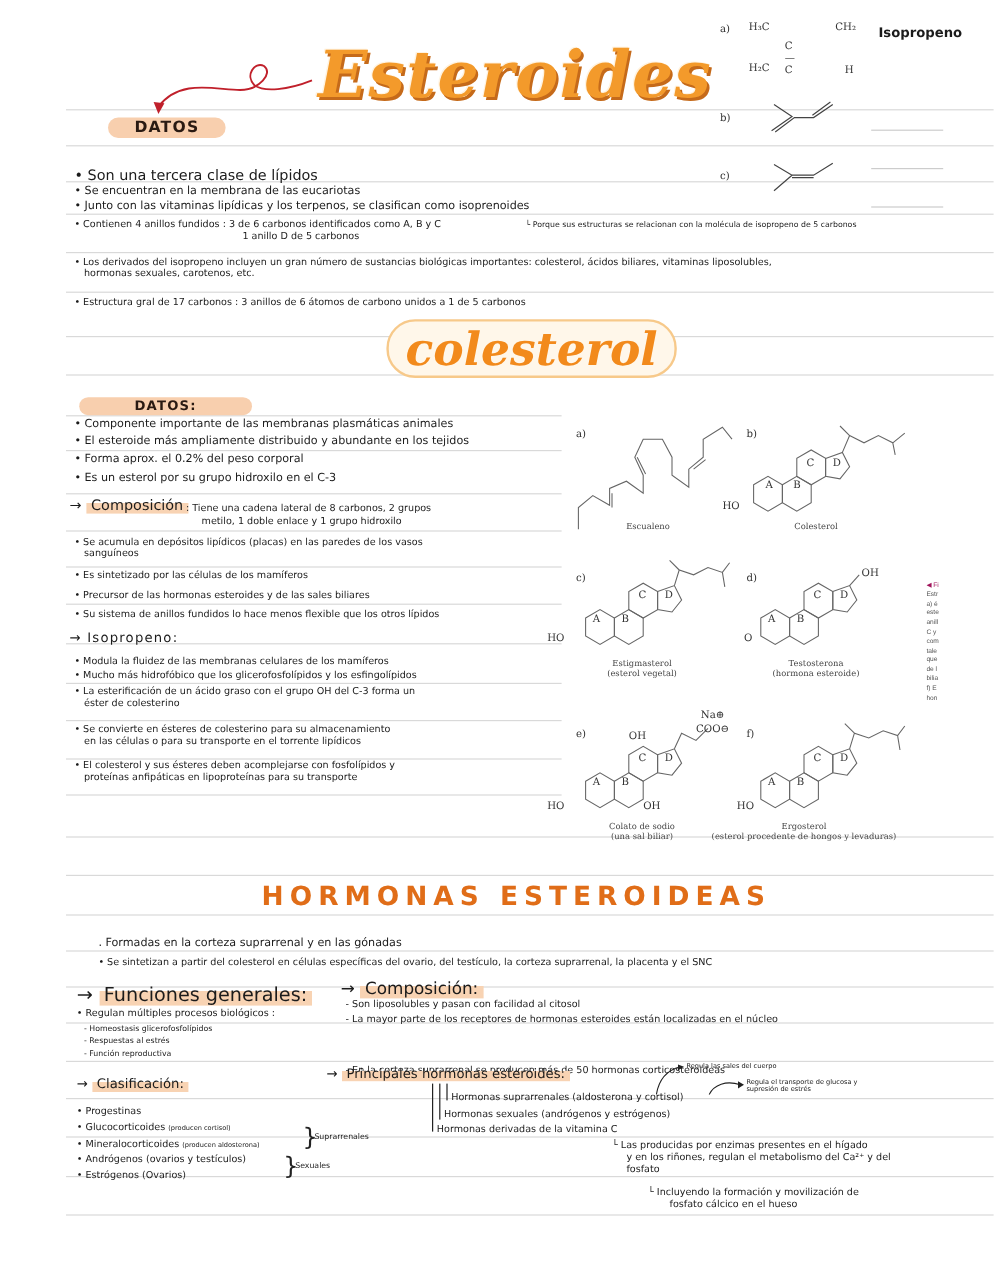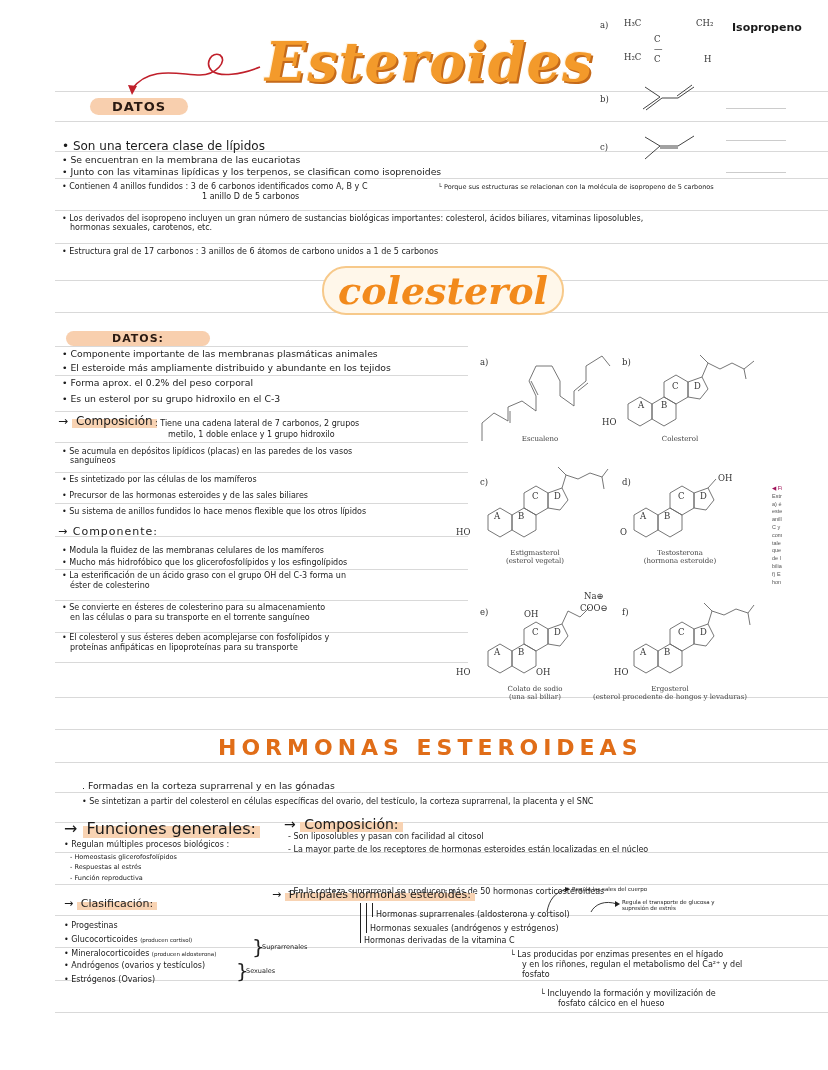--- a/index.html
+++ b/index.html
@@ -94,35 +94,35 @@
 <div class="abs note sm" style="left:62px;top:247px">• <span>Estructura gral de 17 carbonos :   3 anillos de 6 átomos de carbono unidos a 1 de 5 carbonos</span></div>
 
 <div class="abs colesterol">colesterol</div>
 <div class="abs pill" style="left:66px;top:331px;width:144px;text-align:center;font-size:11px">DATOS:</div>
 <div class="abs note" style="left:62px;top:348px">• <span>Componente importante de las membranas plasmáticas animales</span></div>
 <div class="abs note" style="left:62px;top:362px">• <span>El esteroide más ampliamente distribuido y abundante en los tejidos</span></div>
 <div class="abs note" style="left:62px;top:377px">• <span>Forma aprox. el 0.2% del peso corporal</span></div>
 <div class="abs note" style="left:62px;top:393px">• <span>Es un esterol por su grupo hidroxilo en el C-3</span></div>
 
 <div class="abs note" style="left:58px;top:416px;font-size:12px">→ <span class="hl">Composición</span></div>
-<div class="abs note sm" style="left:155px;top:419px">: Tiene una cadena lateral de 7 carbonos, 2 grupos</div>
+<div class="abs note sm" style="left:155px;top:419px">: Tiene una cadena lateral de 8 carbonos, 2 grupos</div>
 <div class="abs note sm" style="left:168px;top:430px">metilo, 1 doble enlace y 1 grupo hidroxilo</div>
 <div class="abs note sm" style="left:62px;top:447px">• <span>Se acumula en depósitos lipídicos (placas) en las paredes de los vasos</span></div>
 <div class="abs note sm" style="left:70px;top:456px">sanguíneos</div>
 <div class="abs note sm" style="left:62px;top:475px">• <span>Es sintetizado por las células de los mamíferos</span></div>
 <div class="abs note sm" style="left:62px;top:491px">• <span>Precursor de las hormonas esteroides y de las sales biliares</span></div>
 <div class="abs note sm" style="left:62px;top:507px">• <span>Su sistema de anillos fundidos lo hace menos flexible que los otros lípidos</span></div>
 
-<div class="abs note" style="left:58px;top:526px;font-size:11px;letter-spacing:1px">→ <span>Componente:</span></div>
+<div class="abs note" style="left:58px;top:526px;font-size:11px;letter-spacing:1px">→ <span>Isopropeno:</span></div>
 <div class="abs note sm" style="left:62px;top:546px">• <span>Modula la fluidez de las membranas celulares de los mamíferos</span></div>
 <div class="abs note sm" style="left:62px;top:558px">• <span>Mucho más hidrofóbico que los glicerofosfolípidos y los esfingolípidos</span></div>
 <div class="abs note sm" style="left:62px;top:571px">• <span>La esterificación de un ácido graso con el grupo OH del C-3 forma un</span></div>
 <div class="abs note sm" style="left:70px;top:581px">éster de colesterino</div>
 <div class="abs note sm" style="left:62px;top:603px">• <span>Se convierte en ésteres de colesterino para su almacenamiento</span></div>
-<div class="abs note sm" style="left:70px;top:613px">en las células o para su transporte en el torrente sanguíneo</div>
+<div class="abs note sm" style="left:70px;top:613px">en las células o para su transporte en el torrente lipídicos</div>
 <div class="abs note sm" style="left:62px;top:633px">• <span>El colesterol y sus ésteres deben acomplejarse con fosfolípidos y</span></div>
 <div class="abs note sm" style="left:70px;top:643px">proteínas anfipáticas en lipoproteínas para su transporte</div>
 
 <div class="abs" style="left:470px;top:345px;width:290px;height:360px">
 
   <span class="abs chem-label" style="left:10px;top:12px">a)</span>
   <svg class="abs" style="left:4px;top:6px" width="140" height="92">
     <path d="M8 90 L8 72 L20 62 L34 70 L34 56 L48 50 L62 60 L62 45 L55 30 L62 15 L78 15 L86 30 L86 45 L100 55 L100 40 L112 30 L112 15 L128 5 L136 15" stroke="#666" stroke-width="0.9" fill="none"></path>
     <path d="M36 60 L36 72 M64 44 L57 30 M104 40 L114 32" stroke="#666" stroke-width="0.9" fill="none"></path>
   </svg>

